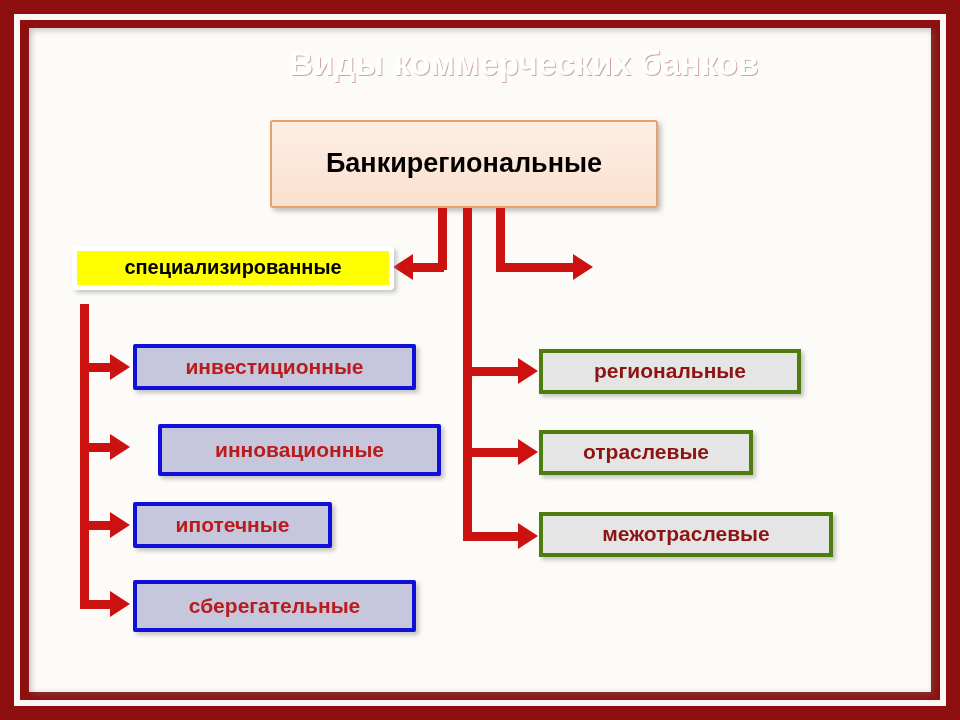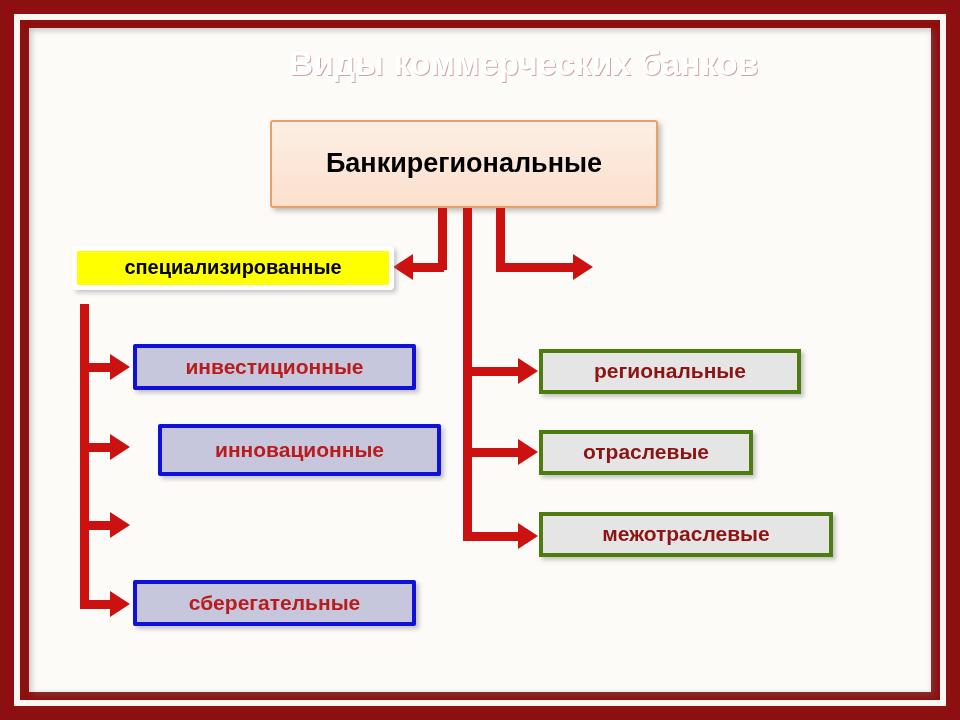--- a/index.html
+++ b/index.html
@@ -120,21 +120,21 @@
     background: #c6c6dc;
     border: 4px solid #1010d8;
     color: #b91c1c;
     font-size: 21px;
     border-radius: 2px;
     box-shadow: 3px 3px 4px rgba(130,130,130,0.45);
   }
   #node-invest     { left: 133px; top: 344px; width: 283px; height: 46px; }
   #node-innovation { left: 122px; top: 424px; width: 283px; height: 52px; margin-left: 36px; }
   #node-mortgage   { left: 133px; top: 502px; width: 199px; height: 46px; }
-  #node-savings    { left: 133px; top: 580px; width: 283px; height: 46px; }
+  #node-savings    { left: 133px; top: 580px; width: 283px; height: 52px; }
 
   
   .grn {
     background: #e5e5e5;
     border: 4px solid #4d7c0f;
     color: #8e1414;
     font-size: 21px;
     border-radius: 0;
     box-shadow: 3px 3px 4px rgba(130,130,130,0.45);
   }
@@ -210,20 +210,23 @@
 
   <div class="conn h" style="left:80px; top:600px; width:33px;"></div>
   <div class="arrow-r" style="left:110px; top:591px;"></div>
 
   <div class="node lav" id="node-invest">
     <span>инвестиционные</span>
   </div>
   <div class="node lav" id="node-innovation">
     <span>инновационные</span>
   </div>
+  <div class="node lav" id="node-mortgage">
+    <span>ипотечные</span>
+  </div>
   <div class="node lav" id="node-savings">
     <span>сберегательные</span>
   </div>
 
   <div class="conn h" style="left:463px; top:367px; width:58px;"></div>
   <div class="arrow-r" style="left:518px; top:358px;"></div>
 
   <div class="conn h" style="left:463px; top:448px; width:58px;"></div>
   <div class="arrow-r" style="left:518px; top:439px;"></div>
 

